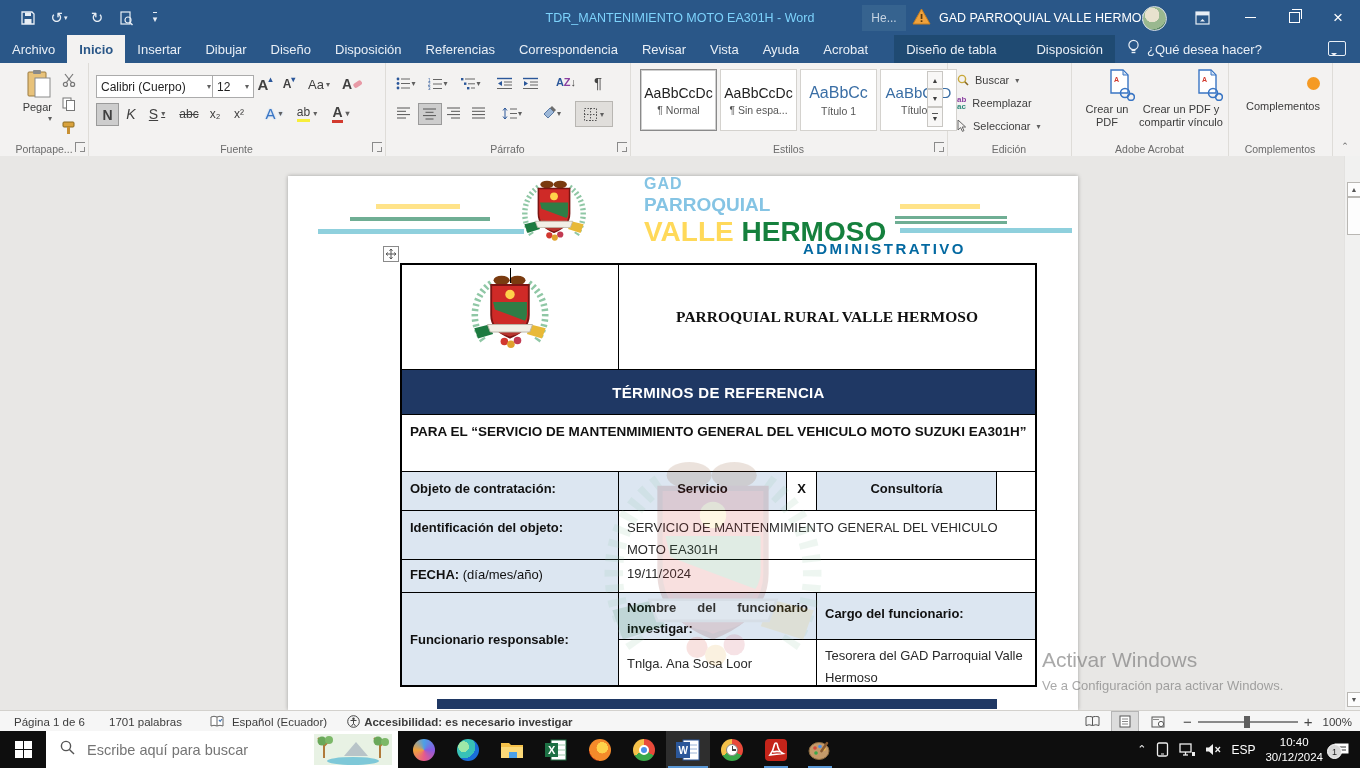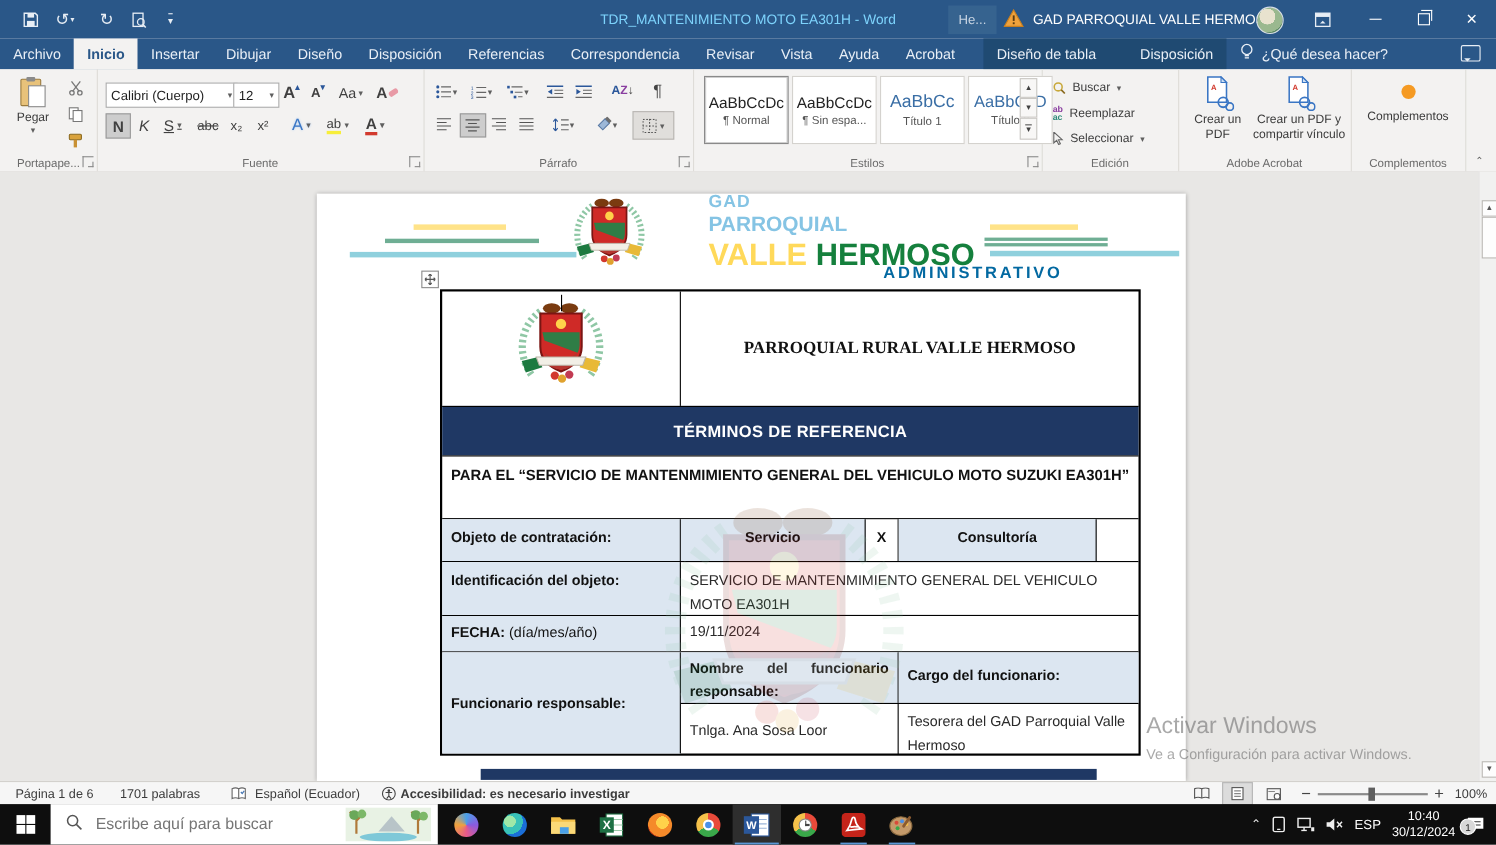--- a/index.html
+++ b/index.html
@@ -37,21 +37,21 @@
   .launcher{position:absolute;right:3px;bottom:4px;width:9px;height:9px;border-left:1px solid #8a8a8a;border-top:1px solid #8a8a8a;}
   .launcher:after{content:"";position:absolute;right:0px;bottom:0px;width:4px;height:4px;border-right:1.5px solid #8a8a8a;border-bottom:1.5px solid #8a8a8a;}
   .chev{font-size:8px;color:#5f5f5f;}
   .ribtxt{font-size:11px;color:#3b3b3b;}
   .combo{background:#fff;border:1px solid #ababab;height:21px;display:flex;align-items:center;font-size:12px;color:#1f1f1f;padding:0 4px;justify-content:space-between;}
   .sbtn{position:absolute;display:flex;align-items:center;justify-content:center;color:#404040;}
   .selbox{background:#cdcdcd;border:1px solid #9a9a9a;}
   .style-card{position:absolute;top:6px;width:75px;height:60px;background:#fff;border:1px solid #d4d2ce;display:flex;flex-direction:column;align-items:center;justify-content:center;gap:3px;}
   .style-card .prev{font-size:14px;color:#222;}
   .style-card .nm{font-size:10.5px;color:#555;}
-  .bigbtn{position:absolute;display:flex;flex-direction:column;align-items:center;text-align:center;color:#3b3b3b;font-size:11px;line-height:1.15;}
+  .bigbtn{position:absolute;display:flex;flex-direction:column;align-items:flex-end;text-align:center;color:#3b3b3b;font-size:11px;line-height:1.15;}
 
   
   #hruler{left:288px;top:158px;width:790px;height:15px;background:#d3d1cd;overflow:hidden;font-size:8.5px;color:#7a7a7a;}
   #hruler .white{position:absolute;left:118px;top:0;width:608px;height:15px;background:#fbfbfa;}
   #hruler .tickline{position:absolute;left:0;right:0;top:6px;height:3px;background:repeating-linear-gradient(90deg,#9a9a9a 0 1px,transparent 1px 9.4px);opacity:.6;}
   .rnum{position:absolute;top:2px;}
   #tabsel{left:3px;top:158px;width:14px;height:14px;background:#fbfbfa;border:1px solid #b5b3af;color:#555;font-size:9px;display:flex;align-items:center;justify-content:center;}
   #vruler{left:5px;top:176px;width:13px;height:534px;background:#fbfbfa;overflow:hidden;}
   #vruler .gray{position:absolute;left:0;top:0;width:13px;height:85px;background:#d3d1cd;}
   #vruler .tickline{position:absolute;top:0;bottom:0;left:5px;width:3px;background:repeating-linear-gradient(180deg,#9a9a9a 0 1px,transparent 1px 9.4px);opacity:.6;}
@@ -630,21 +630,21 @@
         <div class="tcell blue" style="width:217px;padding:7px 0 0 8px">
           <span class="lbl">FECHA:</span> <span>(día/mes/año)</span>
         </div>
         <div class="tcell last" style="width:416px;padding:6px 8px 0;color:#2a2a2a">19/11/2024</div>
       </div>
 
       <div class="trow" style="height:92px">
         <div class="tcell blue lbl" style="width:217px;display:flex;align-items:center;padding-left:8px">Funcionario responsable:</div>
         <div style="width:416px;display:flex;flex-direction:column">
           <div style="display:flex;height:46px">
-            <div class="tcell blue lbl" style="width:198px;padding:5px 8px 0;text-align:justify;line-height:1.6">Nombre del funcionario responsable:</div>
+            <div class="tcell blue lbl" style="width:198px;padding:5px 8px 0;text-align:justify;line-height:1.6">Nombre del funcionario investigar:</div>
             <div class="tcell blue lbl last" style="width:218px;padding:13px 8px 0">Cargo del funcionario:</div>
           </div>
           <div style="display:flex;height:46px;border-top:1px solid #000">
             <div class="tcell" style="width:198px;padding:16px 8px 0;color:#2a2a2a">Tnlga. Ana Sosa Loor</div>
             <div class="tcell last" style="width:218px;padding:5px 8px 0;line-height:1.7;color:#2a2a2a">Tesorera del GAD Parroquial Valle Hermoso</div>
           </div>
         </div>
       </div>
     </div>
 

